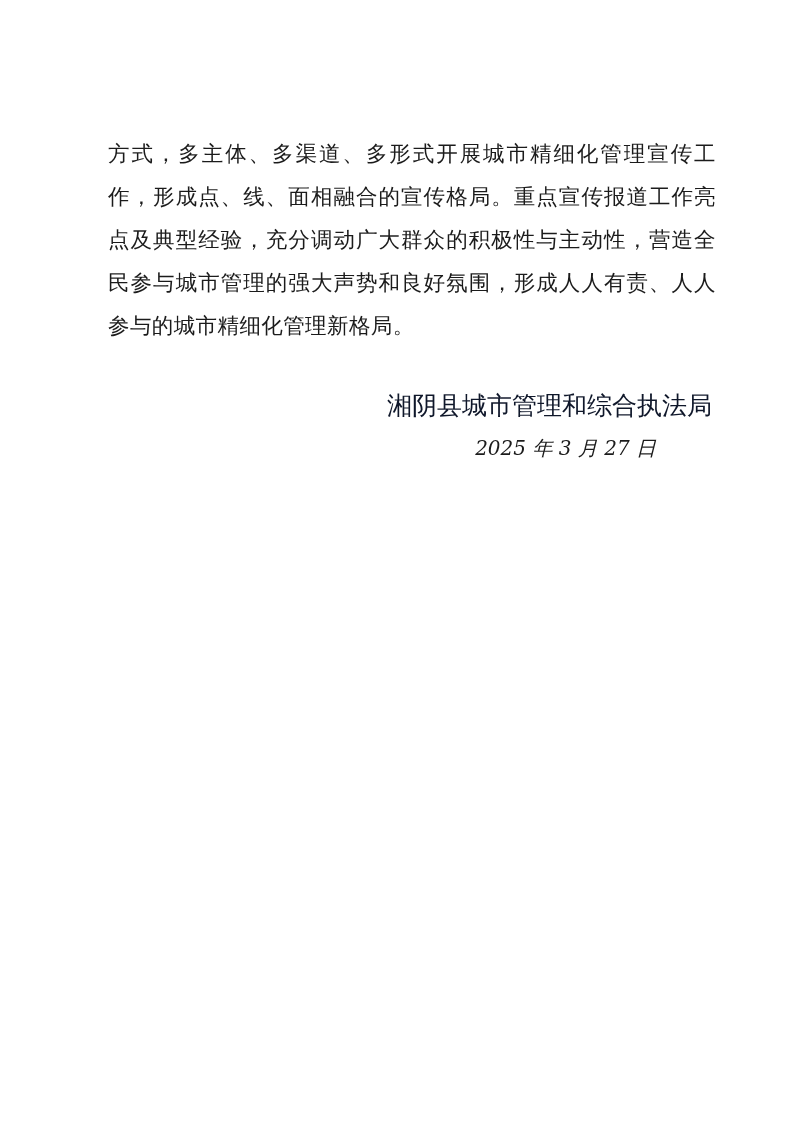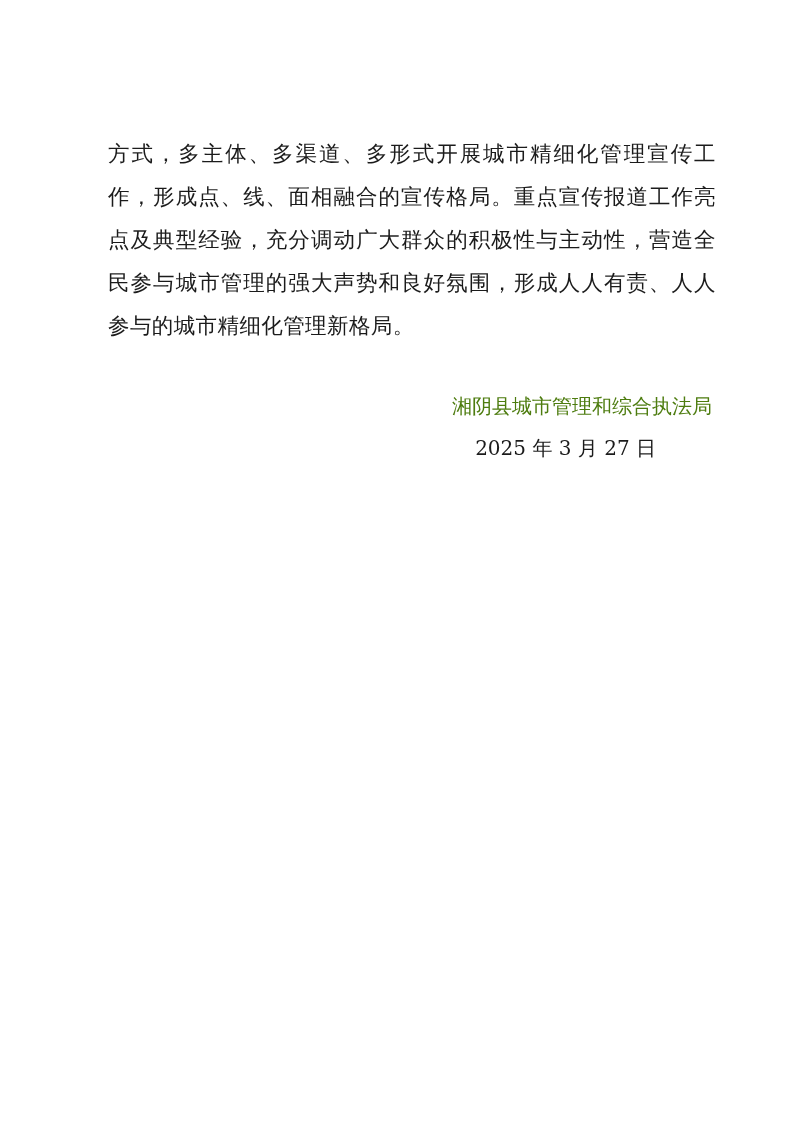--- a/index.html
+++ b/index.html
@@ -44,29 +44,30 @@
     line-height: 43px;
     text-indent: 2em;
     color: #1b1b1b;
   }
   .signature-block {
     margin-top: 38px;
     text-align: right;
     padding-right: 4px;
   }
   .sig-line {
-    font-size: 20px;
+    font-size: 25px;
     line-height: 42px;
-    color: #4d7c0f;
+    color: #0f172a;
   }
   .sig-date {
     font-size: 20px;
     line-height: 42px;
     color: #1b1b1b;
     padding-right: 56px;
+    font-style: italic;
   }
 </style>
 </head>
 <body>
 
 <div class="page">
   <div class="content">
 
     <p class="body-para">方式，多主体、多渠道、多形式开展城市精细化管理宣传工作，形成点、线、面相融合的宣传格局。重点宣传报道工作亮点及典型经验，充分调动广大群众的积极性与主动性，营造全民参与城市管理的强大声势和良好氛围，形成人人有责、人人参与的城市精细化管理新格局。</p>
 

